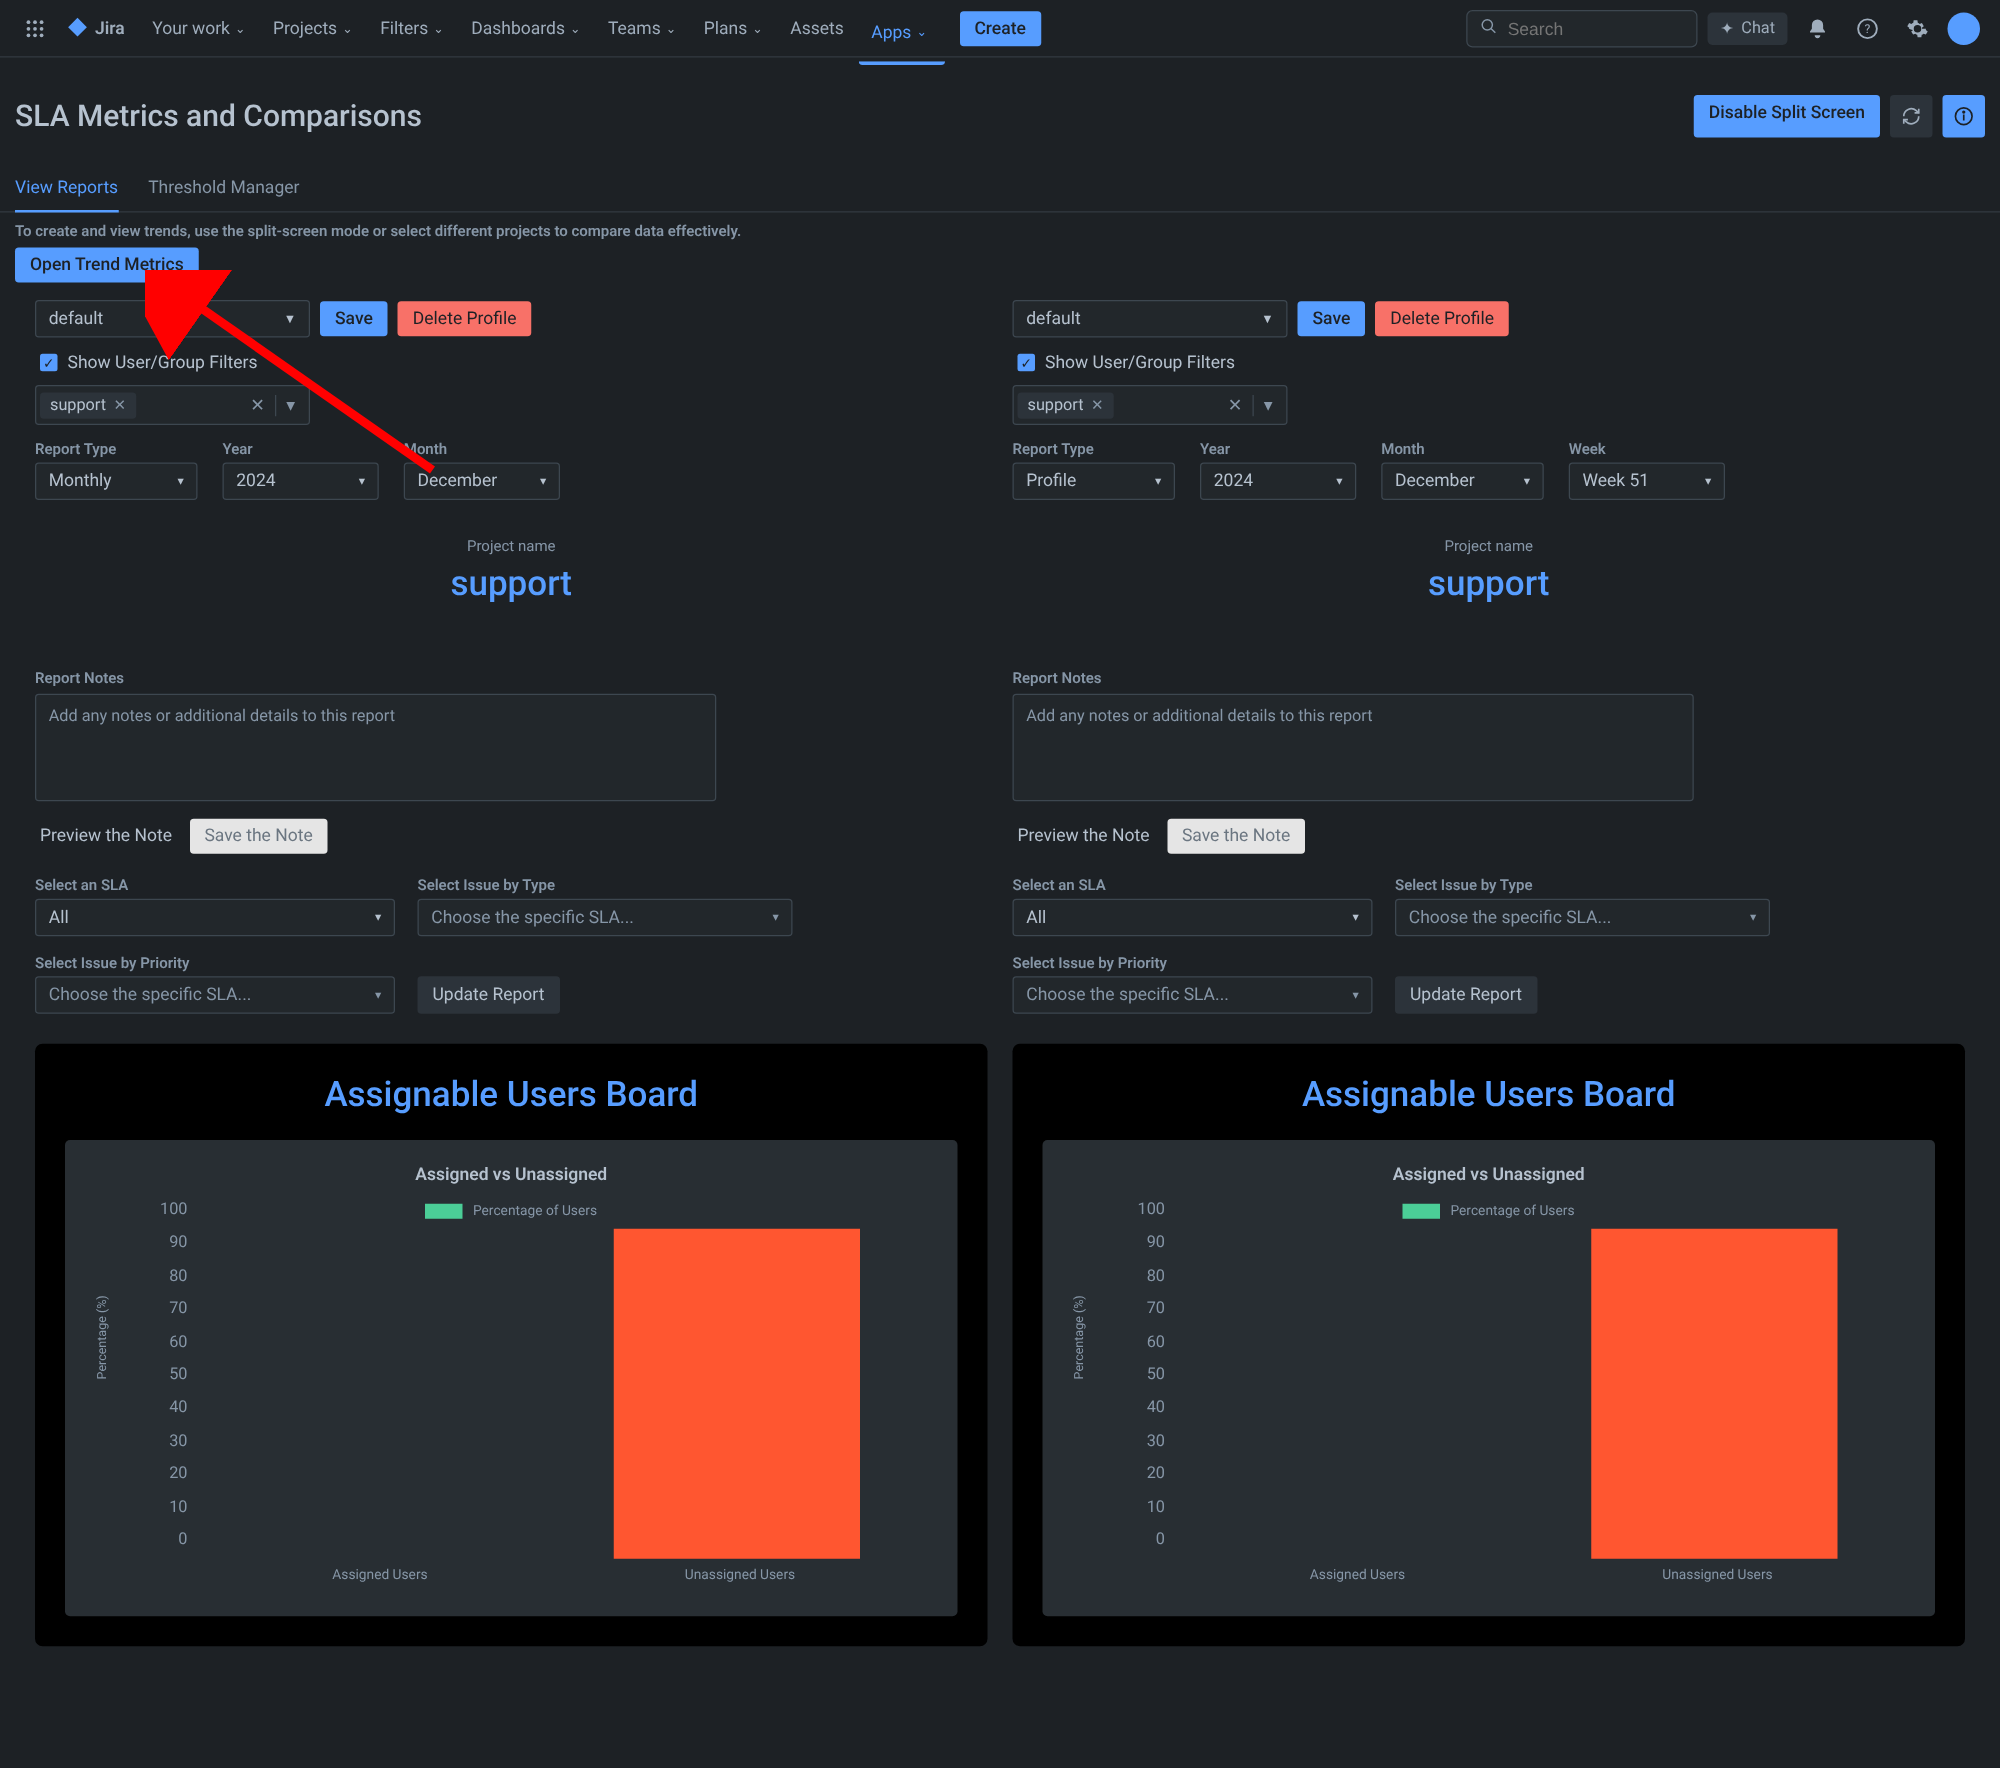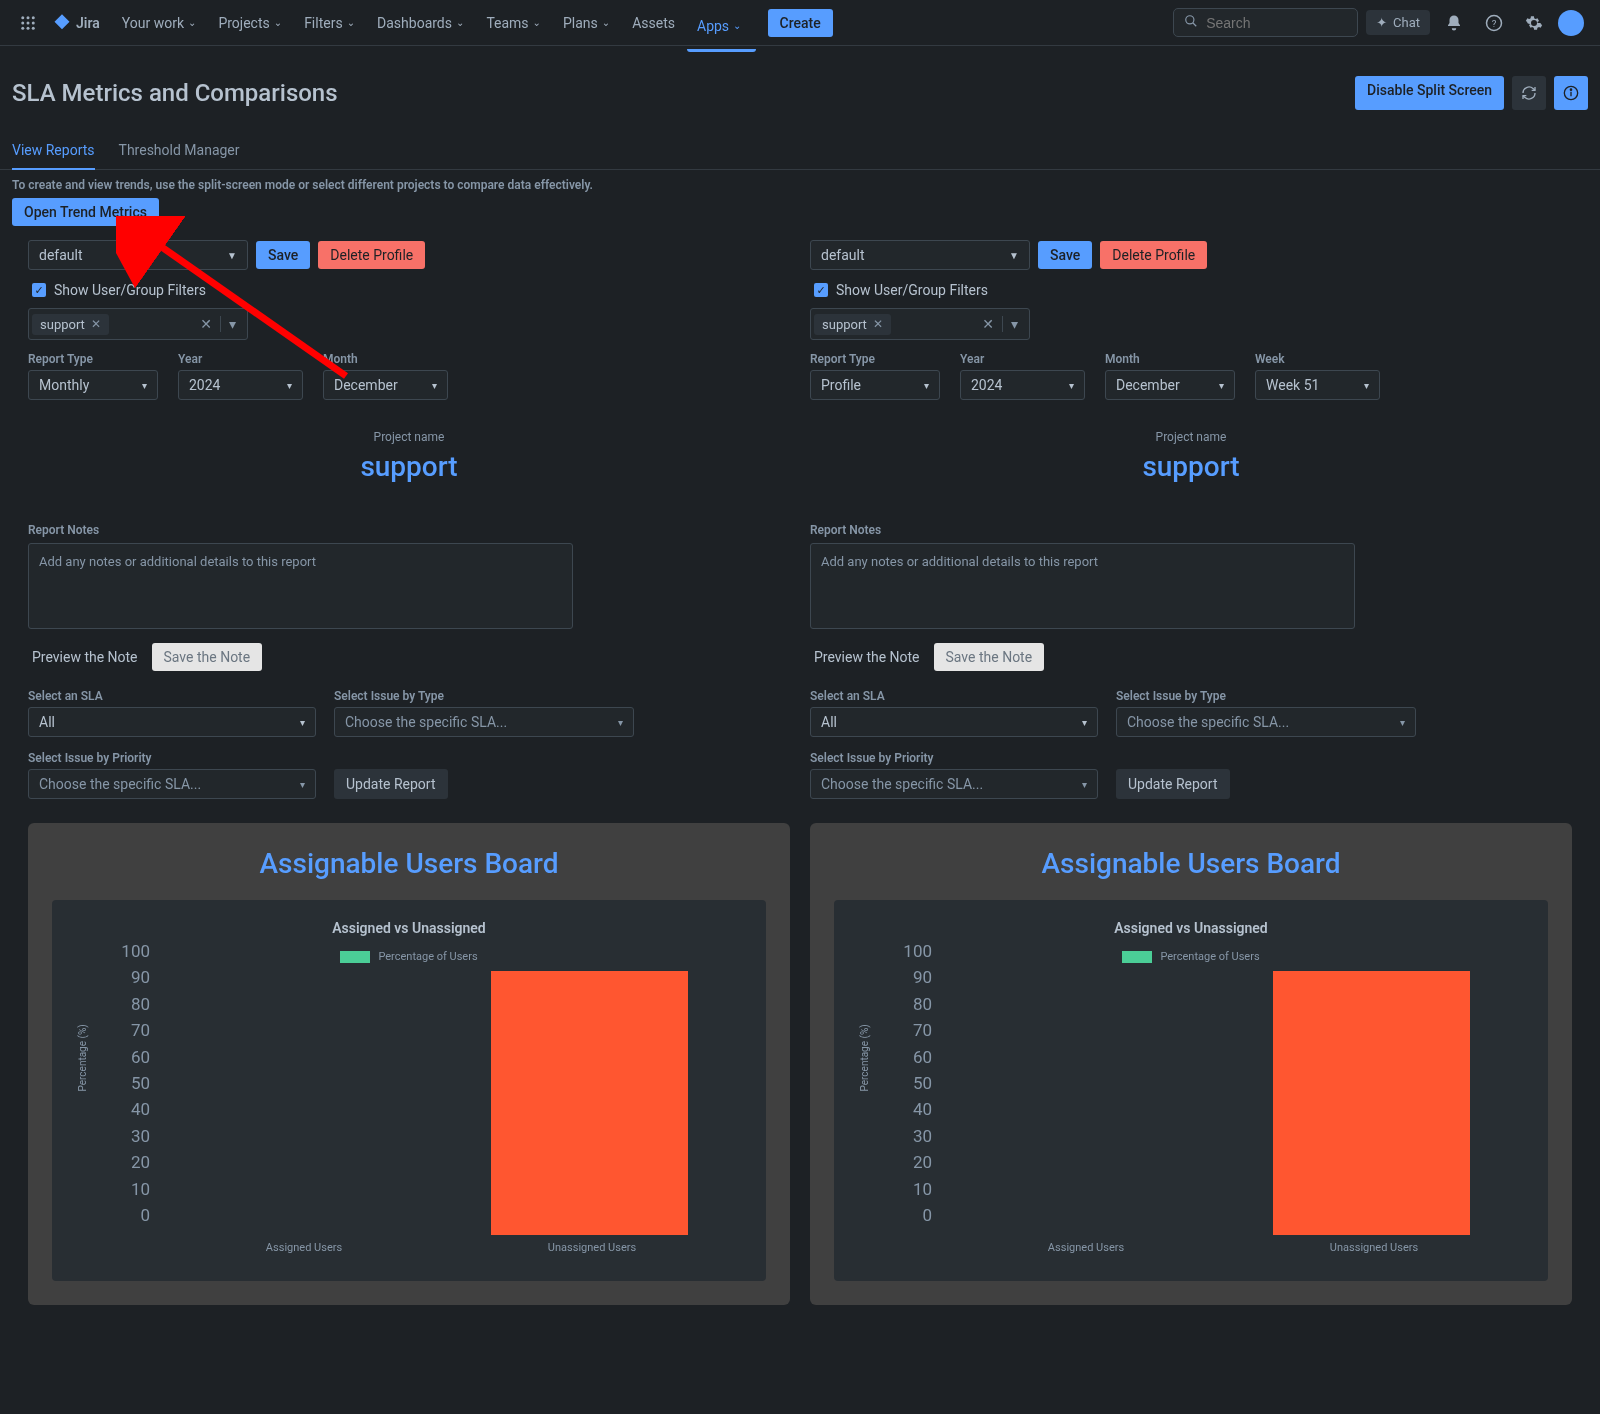--- a/index.html
+++ b/index.html
@@ -134,46 +134,46 @@
   .tag-clear { margin-left:auto; padding:0 8px; color:#8696a7; cursor:pointer;}
   .tag-chev { border-left:1px solid #3d4750; padding:0 8px; color:#8696a7; cursor:pointer;}
 
   .field-row { display:flex; gap:20px; margin-top:12px;}
   .field { display:flex; flex-direction:column; gap:4px;}
   .field-label { font-size:12px; color:#8696a7; font-weight:600;}
 
   .project-label { text-align:center; font-size:12px; color:#8696a7; margin-top:30px;}
   .project-name { text-align:center; font-size:28px; color:#579dff; font-weight:500; margin-top:6px;}
 
-  .notes-label { font-size:12px; color:#8696a7; font-weight:600; margin-top:40px; margin-bottom:6px;}
+  .notes-label { font-size:12px; color:#8696a7; font-weight:600; margin-top:52px; margin-bottom:6px;}
   .notes-box {
     background:#22272b; border:1px solid #3d4750; border-radius:3px;
     width:545px; height:86px; padding:10px; color:#8696a7; font-size:13px;
   }
   .notes-actions { display:flex; gap:10px; margin-top:14px; align-items:center;}
   .link-btn { color:#b6c2cf; cursor:pointer; font-size:14px; padding:6px 4px;}
   .disabled-btn { background:#e5e5e5; color:#6b7681; padding:6px 12px; border-radius:3px; font-size:14px;}
 
   .filter-row { display:flex; gap:18px; margin-top:18px;}
   .action-row { display:flex; gap:18px; margin-top:14px; align-items:flex-end;}
   .btn-gray { background:#2c333a; color:#b6c2cf; padding:7px 12px; border-radius:3px; cursor:pointer; font-size:14px;}
 
   
   .card {
-    background:#404040; border-radius:6px; padding:24px; margin-top:24px;
+    background:#000000; border-radius:6px; padding:24px; margin-top:24px;
   }
   .card-title { text-align:center; color:#579dff; font-size:28px; font-weight:500; margin-bottom:20px;}
   .chart-box { background:#282e33; border-radius:4px; padding:20px 30px 20px 30px;}
   .chart-title { text-align:center; font-weight:600; color:#b6c2cf; margin-bottom:14px;}
   .legend { display:flex; justify-content:center; align-items:center; gap:8px; font-size:11px; color:#8696a7; margin-bottom:8px;}
   .legend-swatch { width:30px; height:12px; background:#4bce97;}
   .chart-area { position:relative; height:290px; margin-left:44px;}
   .ylabel { position:absolute; left:-44px; top:50%; transform:rotate(-90deg) translateX(30px); font-size:10px; color:#8696a7; transform-origin:left center;}
   .yaxis { position:absolute; left:0; top:0; bottom:26px; width:30px;}
-  .ytick { position:absolute; right:6px; font-size:17px; color:#8696a7; transform:translateY(-50%);}
+  .ytick { position:absolute; right:6px; font-size:13px; color:#8696a7; transform:translateY(-50%);}
   .plot { position:absolute; left:34px; right:0; top:0; bottom:26px; }
   .bar-slot { position:absolute; bottom:0; width:45%; display:flex; justify-content:center;}
   .bar-slot.left { left:3%; }
   .bar-slot.right { right:3%; }
   .bar { width:76%; background:#ff5630; }
   .xaxis { position:absolute; left:34px; right:0; bottom:0; height:20px; display:flex;}
   .xtick { flex:1; text-align:center; font-size:11px; color:#8696a7;}
 
   
   .arrow-overlay { position:absolute; left:116px; top:216px; pointer-events:none; }

